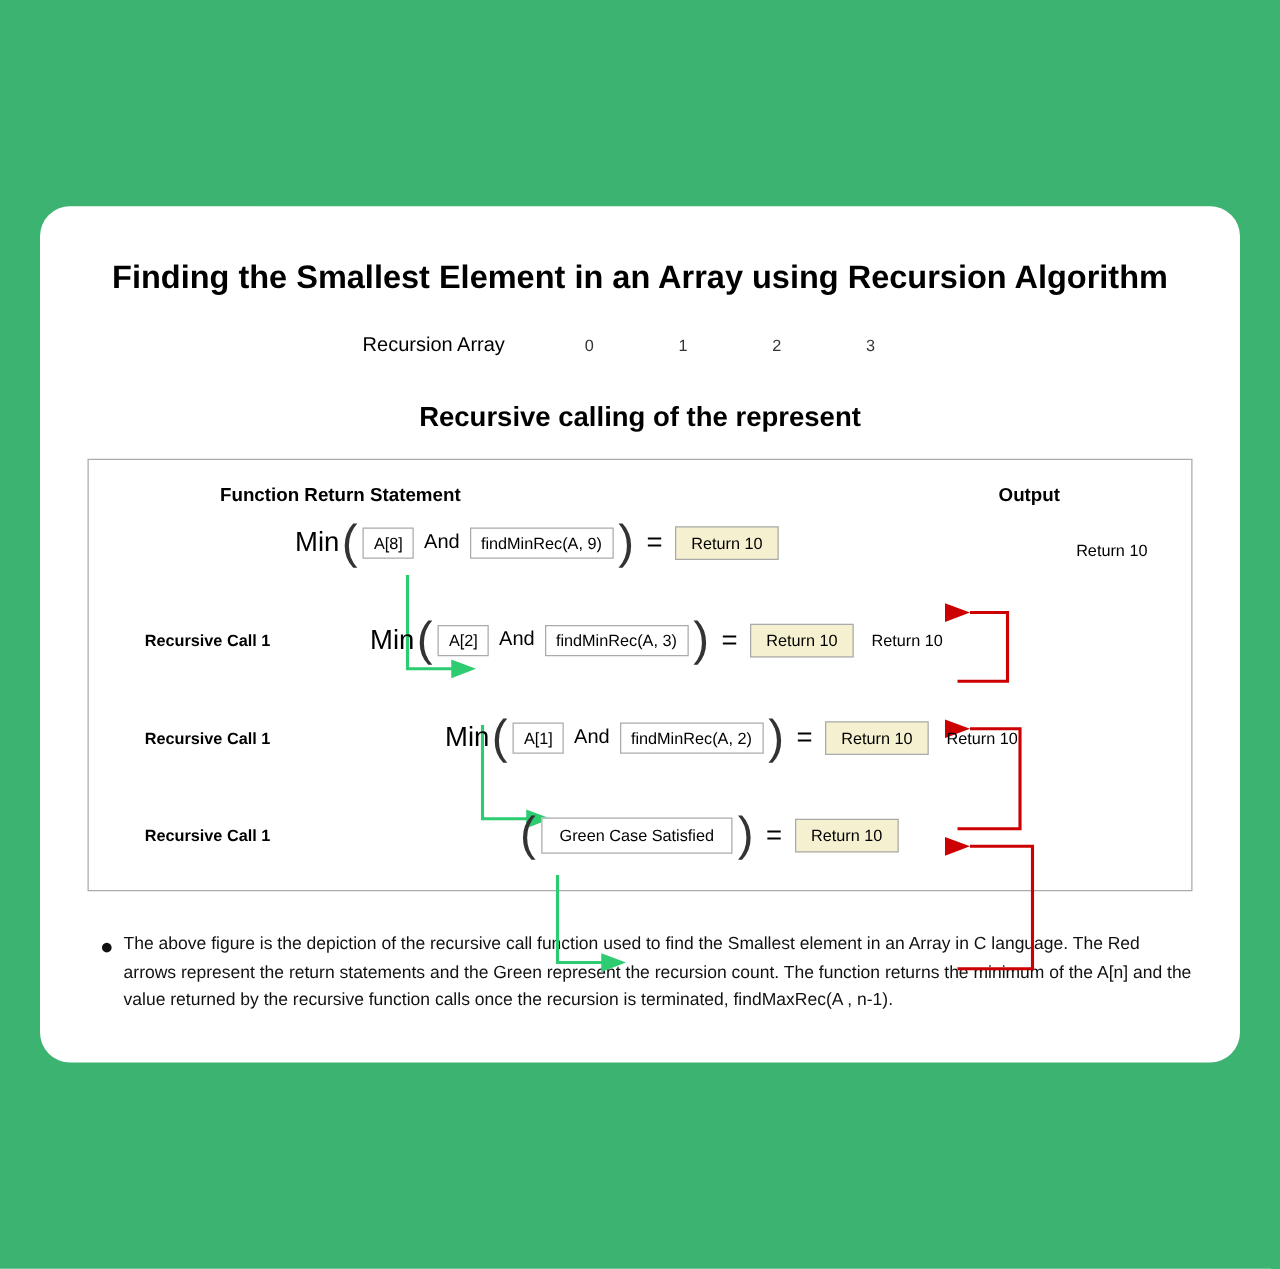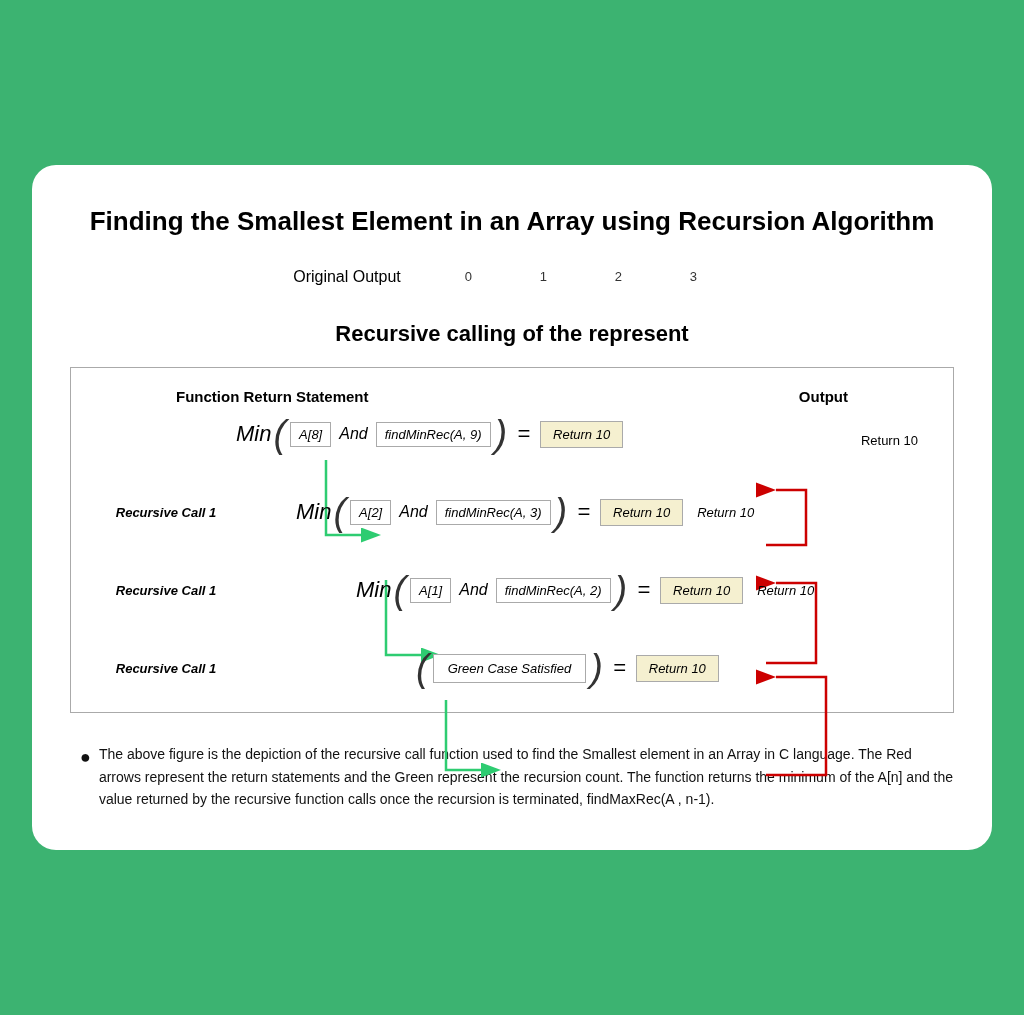--- a/index.html
+++ b/index.html
@@ -152,42 +152,41 @@
 
     
     .diag-rows-wrap {
       position: relative;
     }
     .diag-row-wrap {
       display: flex;
       align-items: center;
       margin-bottom: 38px;
       position: relative;
-      font-style: italic;
     }
     .diag-row-wrap:last-child { margin-bottom: 0; }
     .row-indent-0 { padding-left: 0px; }
 
     
     .arrows-svg {
       position: absolute;
       top: 0; left: 0;
       width: 100%; height: 100%;
       pointer-events: none;
       overflow: visible;
     }
   </style>
 </head>
 <body>
 
 <div class="card">
   <h1 class="main-title">Finding the Smallest Element in an Array using Recursion Algorithm</h1>
 
   <div class="array-section">
-    <span class="array-label">Original Output</span>
+    <span class="array-label">Recursion Array</span>
     <div class="array-container">
       <div class="array-indices">
         <div class="array-index">0</div>
         <div class="array-index">1</div>
         <div class="array-index">2</div>
         <div class="array-index">3</div>
       </div>
     </div>
   </div>
 

